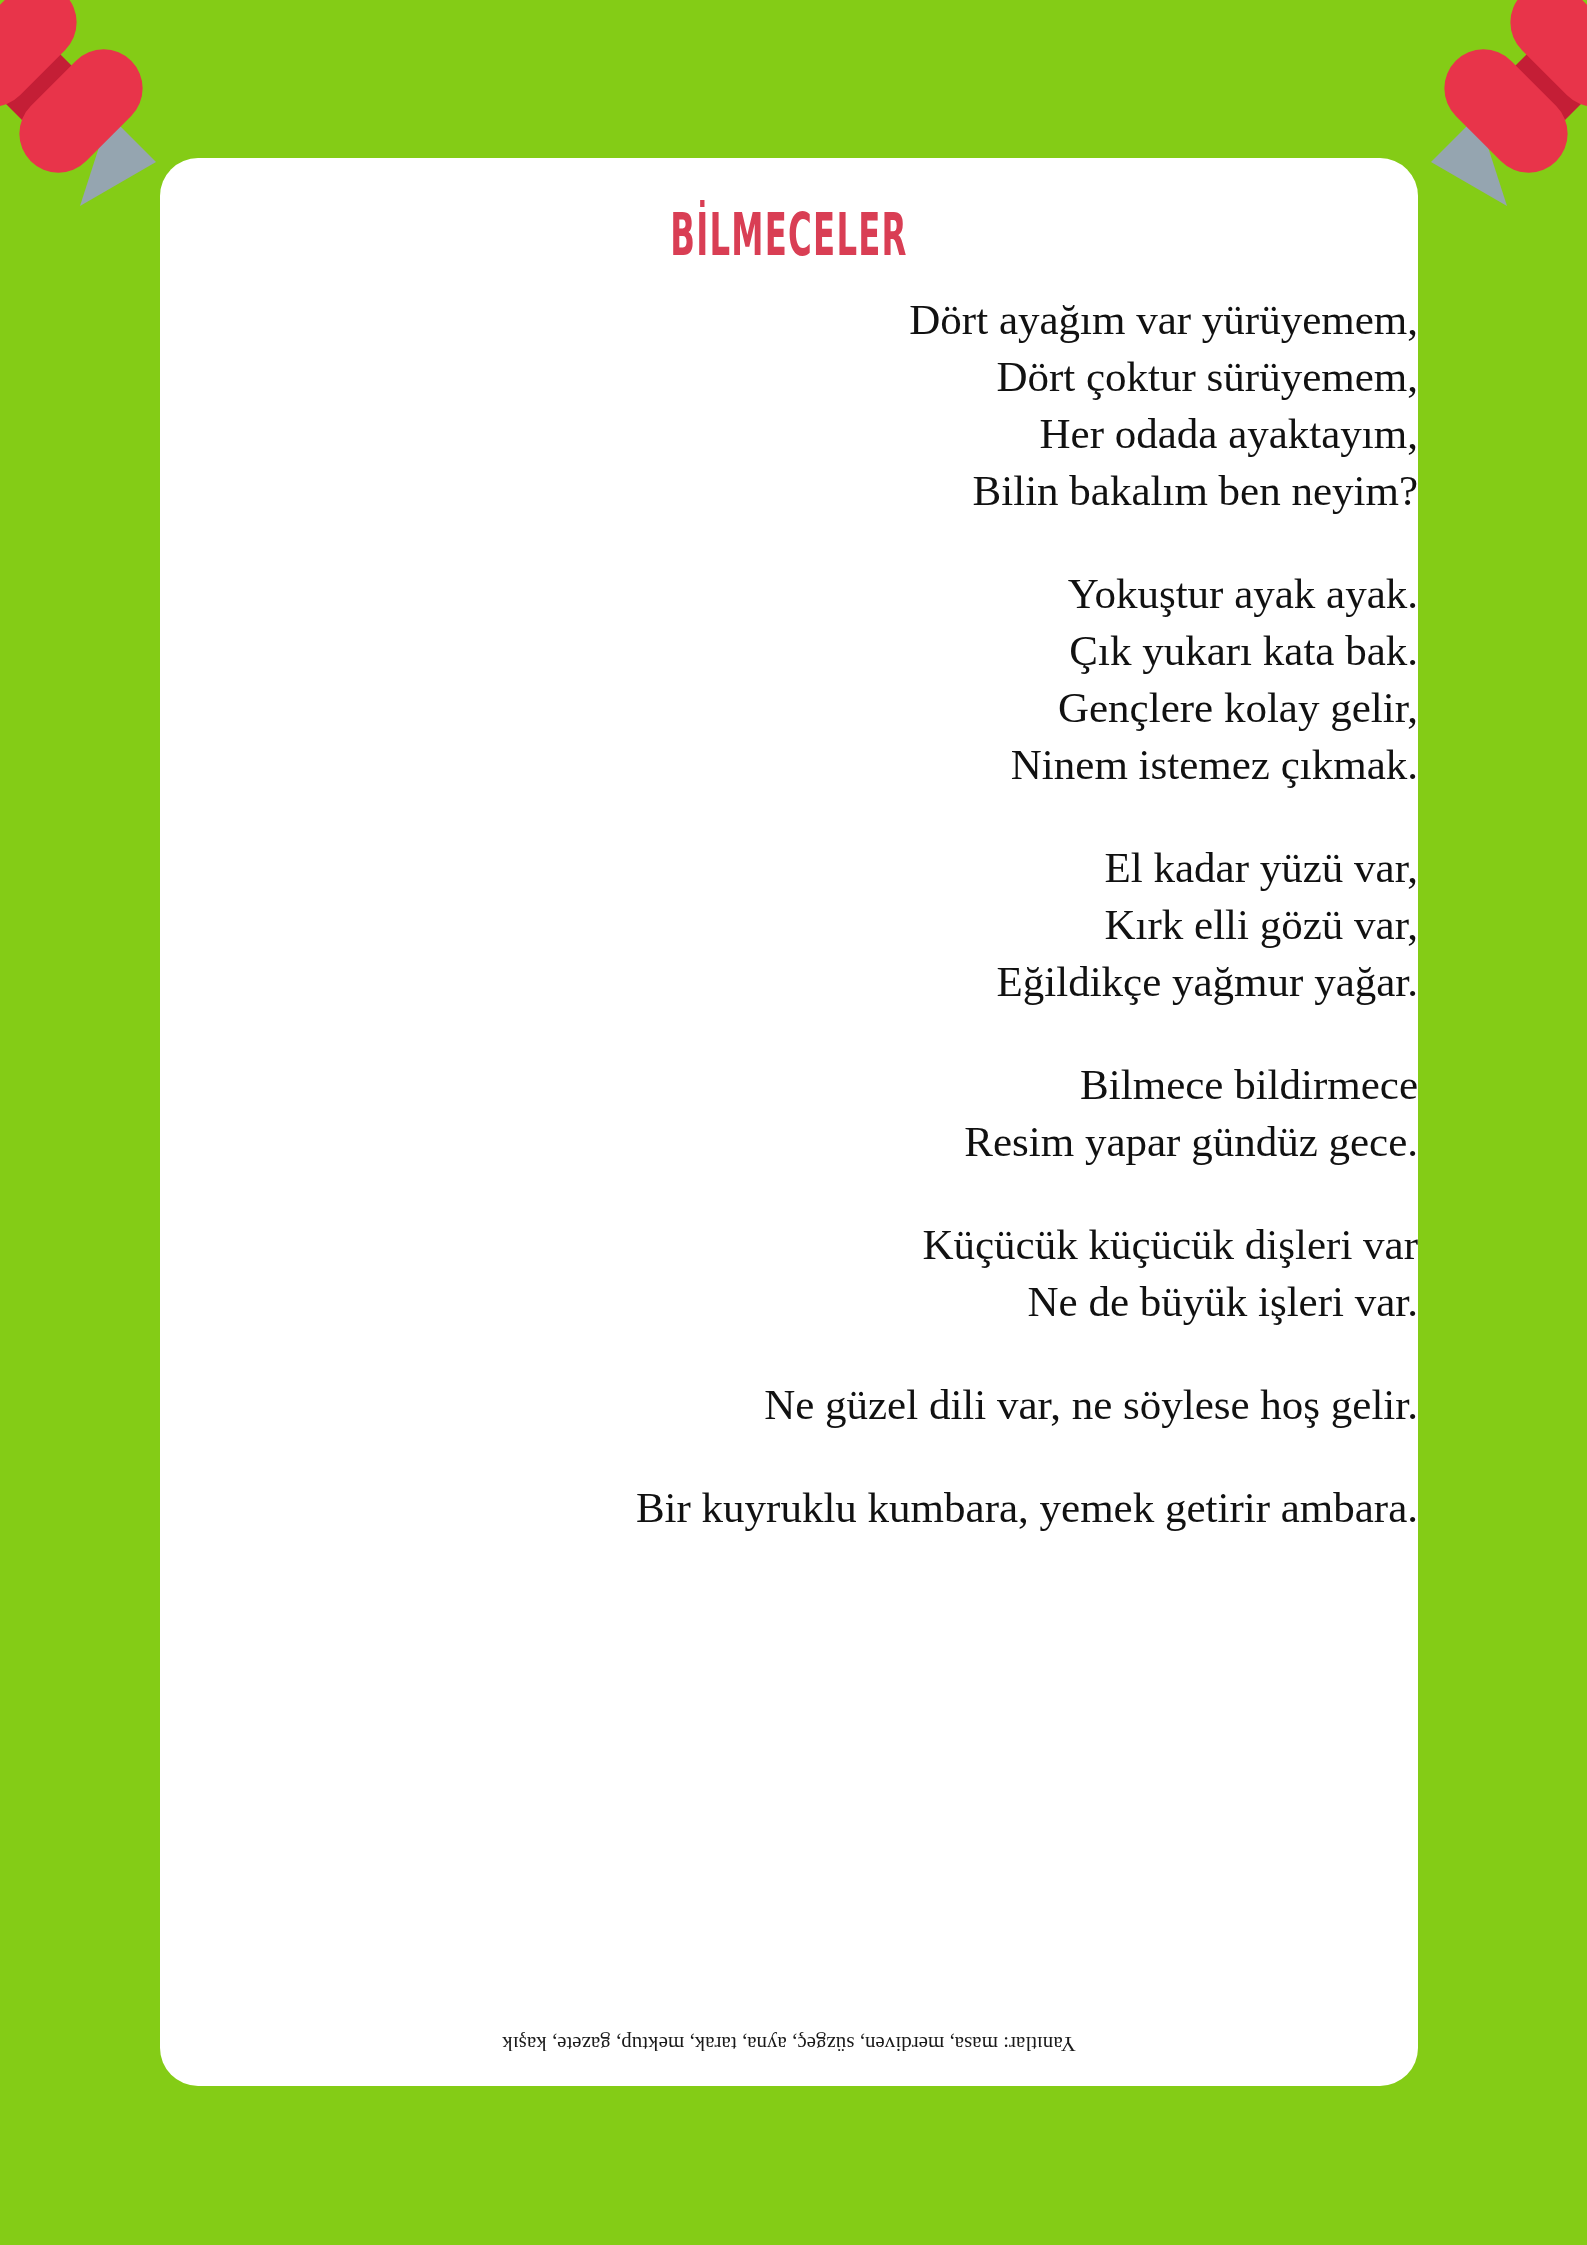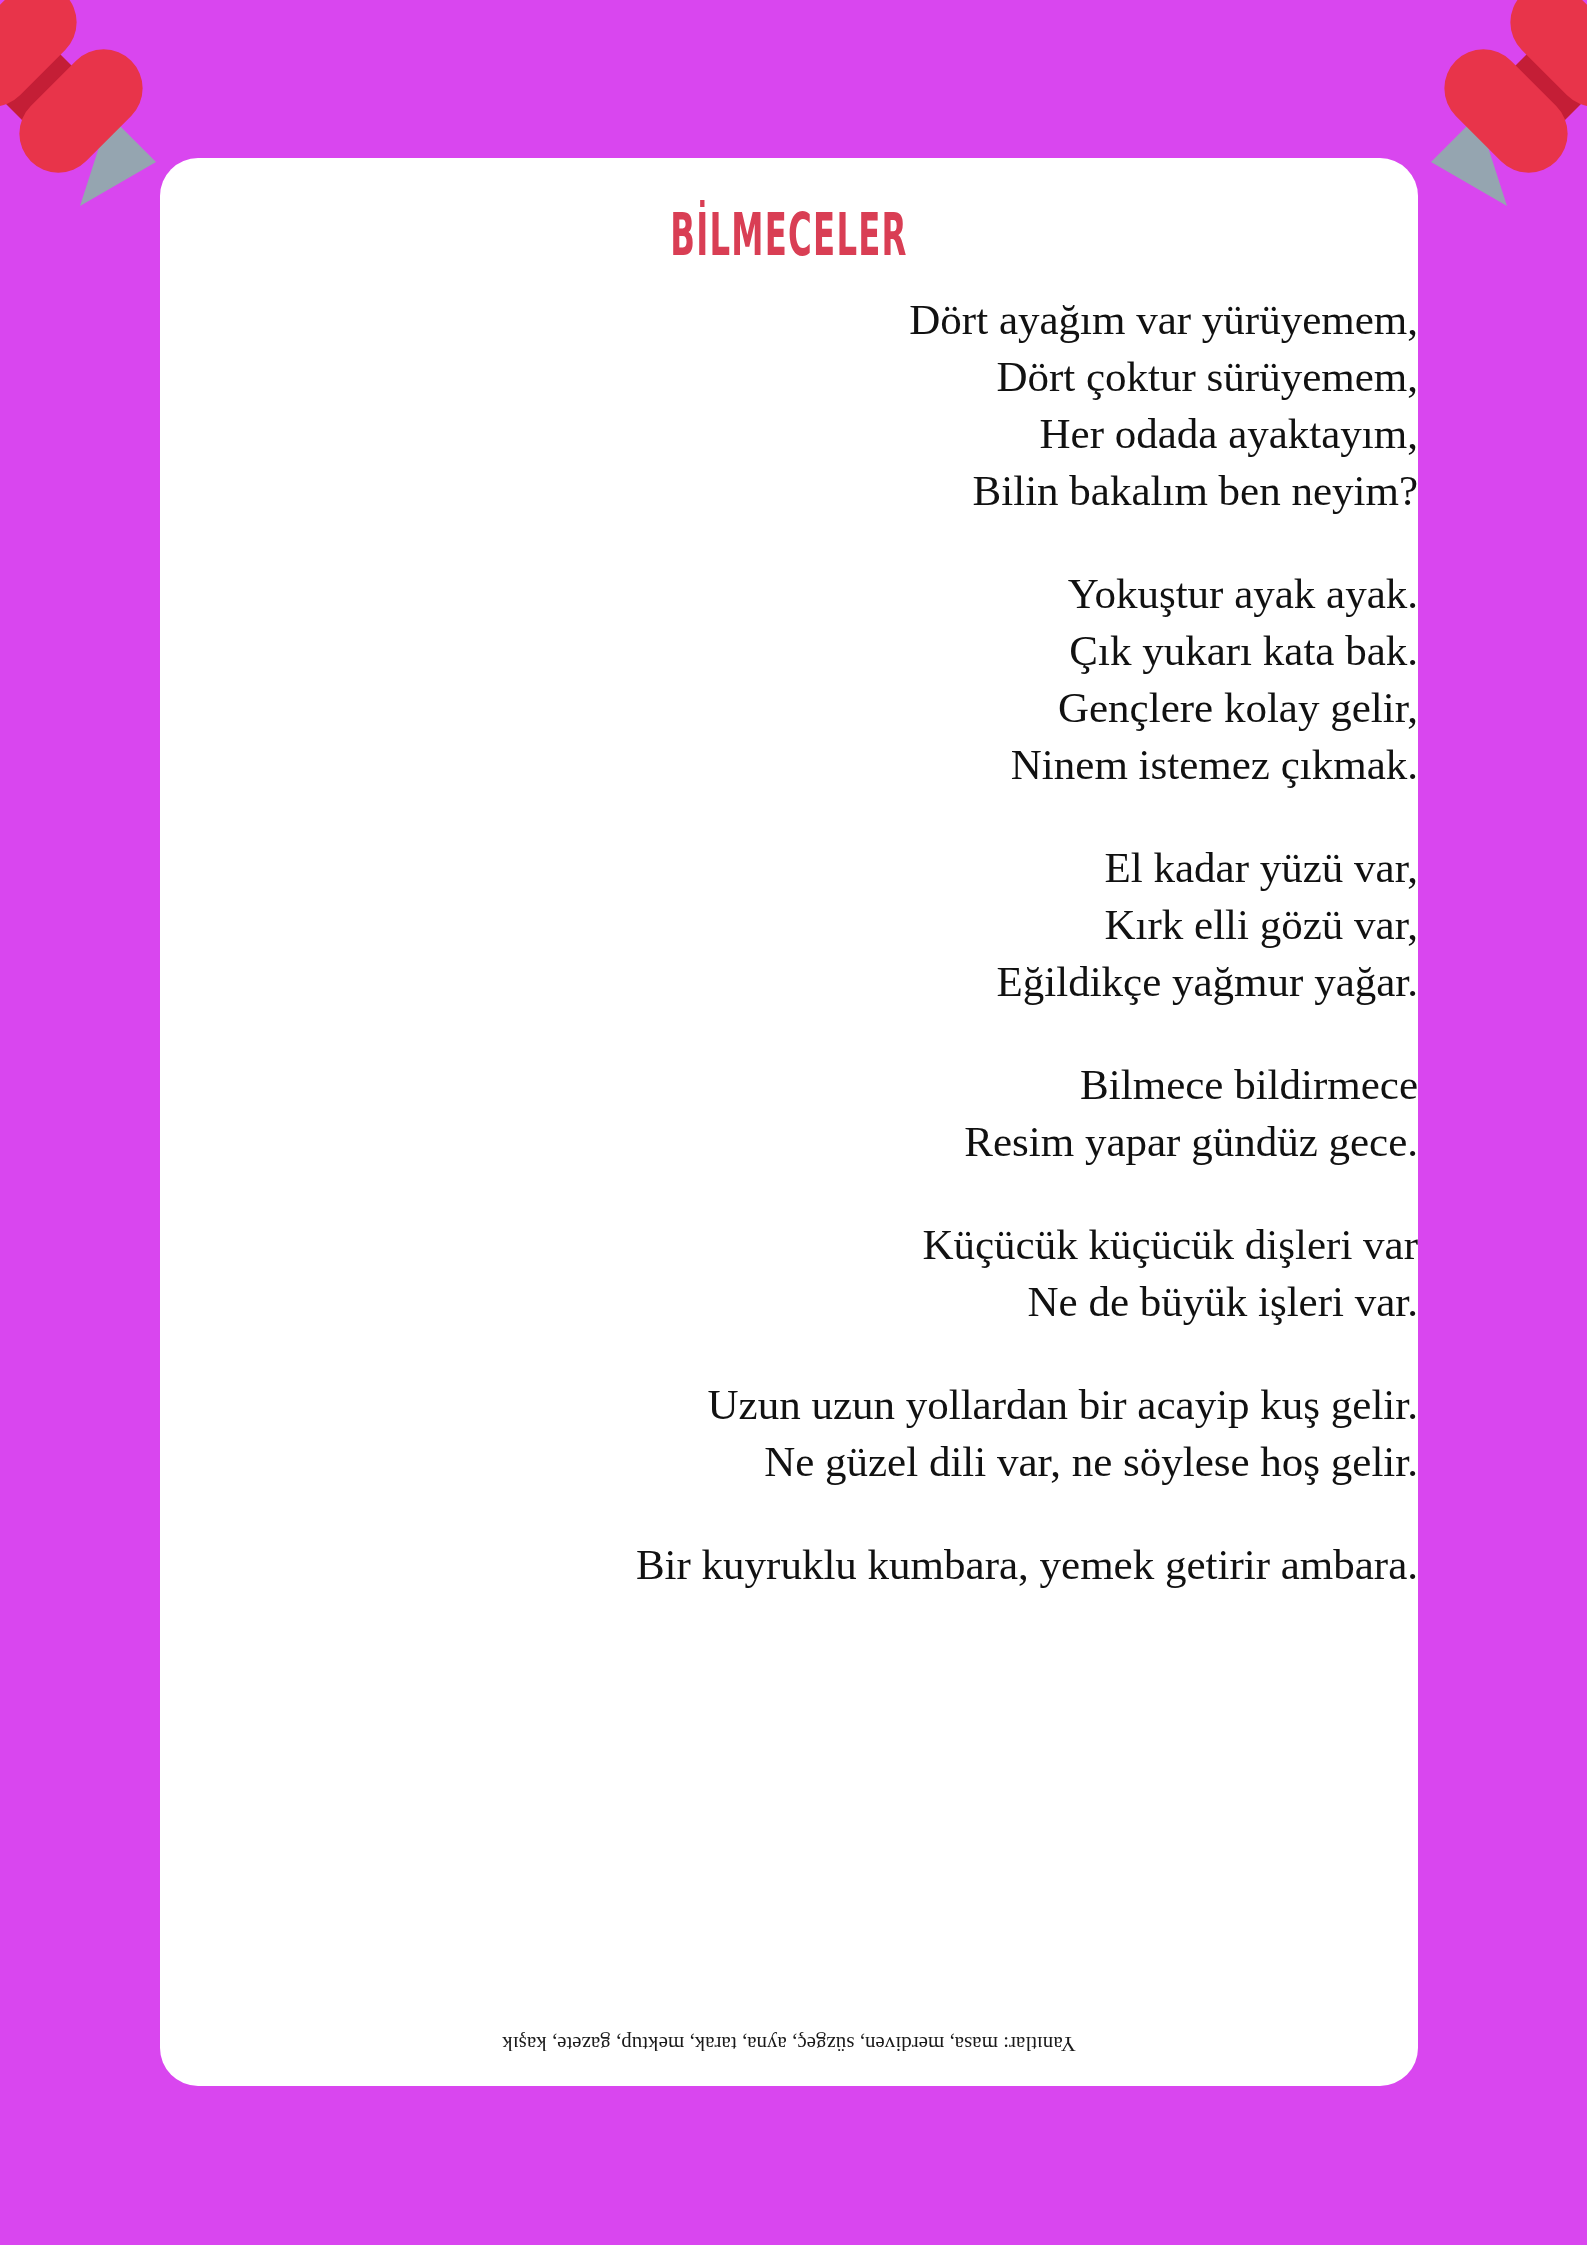--- a/index.html
+++ b/index.html
@@ -9,21 +9,21 @@
   body {
     width: 1587px;
     height: 2245px;
     overflow: hidden;
     font-family: "Liberation Serif", "DejaVu Serif", serif;
   }
   #page {
     position: relative;
     width: 1587px;
     height: 2245px;
-    background: #d946ef;
+    background: #84cc16;
     overflow: hidden;
   }
 
   
   #card {
     position: absolute;
     left: 160px;
     top: 158px;
     width: 1258px;
     height: 1928px;
@@ -146,21 +146,20 @@
         </div>
         <div class="verse">
           <div class="line">Bilmece bildirmece</div>
           <div class="line">Resim yapar gündüz gece.</div>
         </div>
         <div class="verse">
           <div class="line">Küçücük küçücük dişleri var</div>
           <div class="line">Ne de büyük işleri var.</div>
         </div>
         <div class="verse">
-          <div class="line">Uzun uzun yollardan bir acayip kuş gelir.</div>
           <div class="line">Ne güzel dili var, ne söylese hoş gelir.</div>
         </div>
         <div class="verse">
           <div class="line">Bir kuyruklu kumbara, yemek getirir ambara.</div>
         </div>
       </div>
 
     <div id="answers">Yanıtlar: masa, merdiven, süzgeç, ayna, tarak, mektup, gazete, kaşık</div>
 
   </div>

